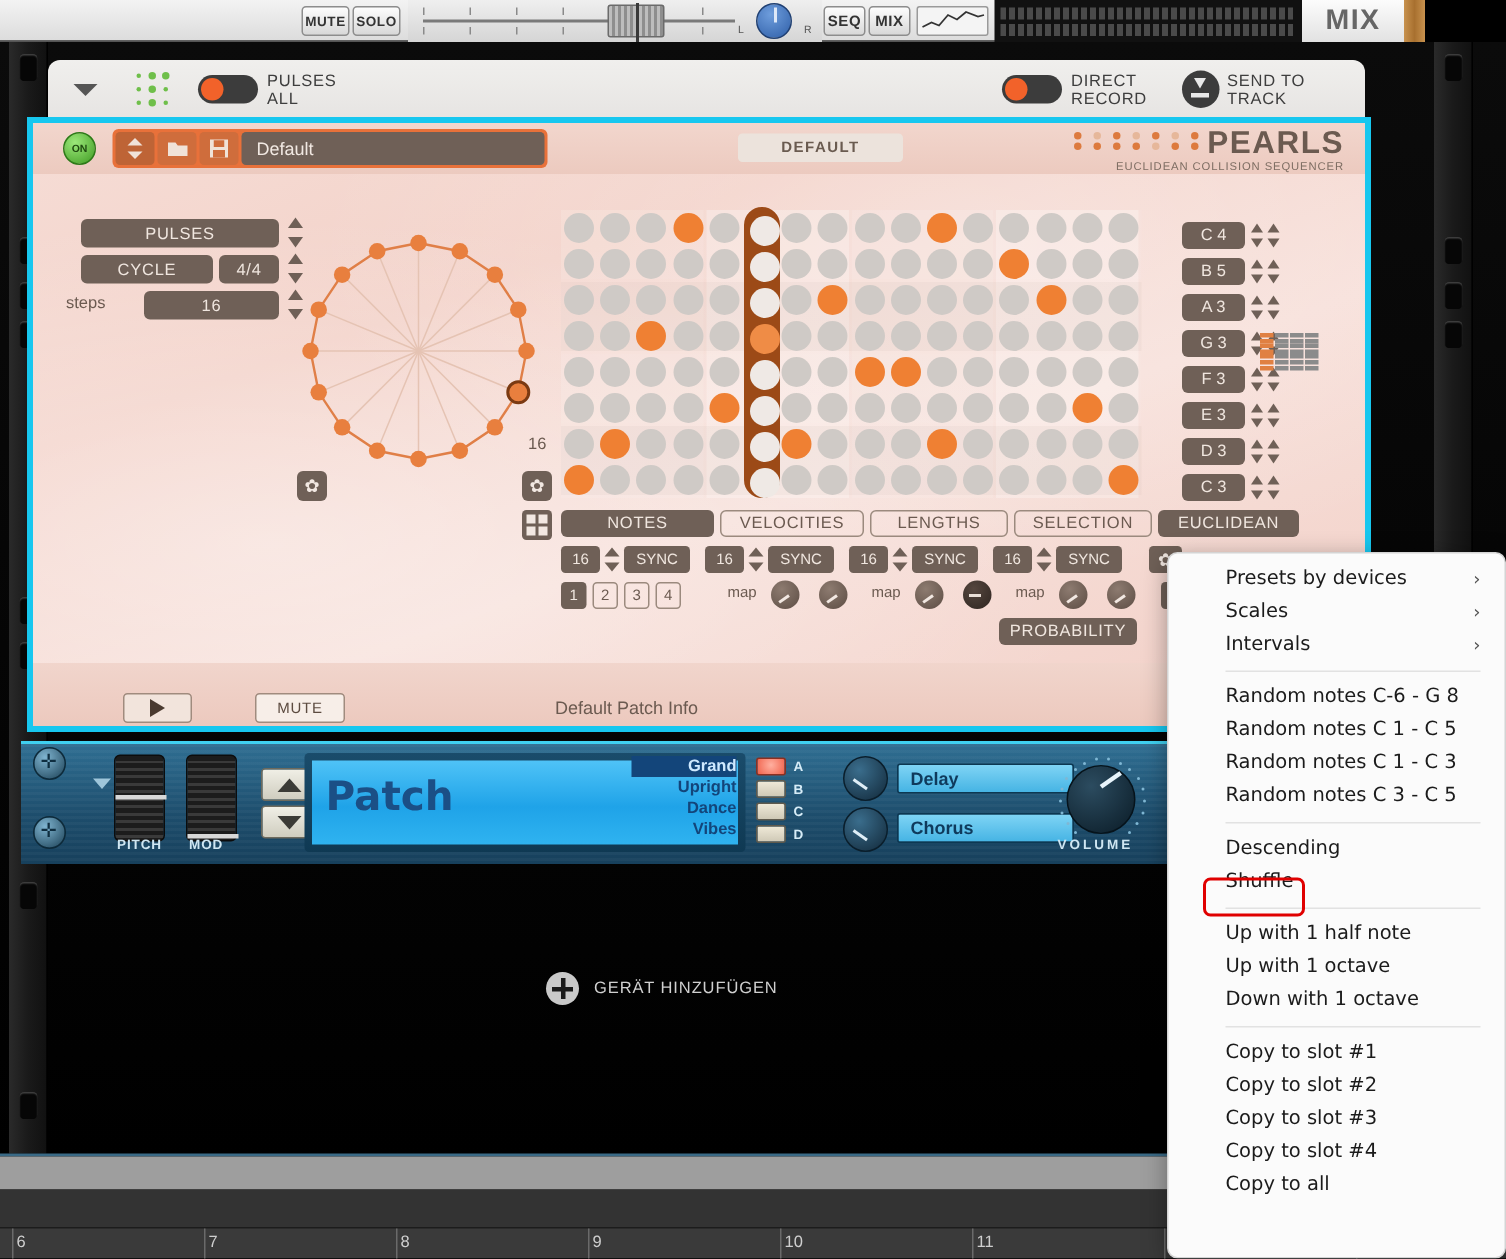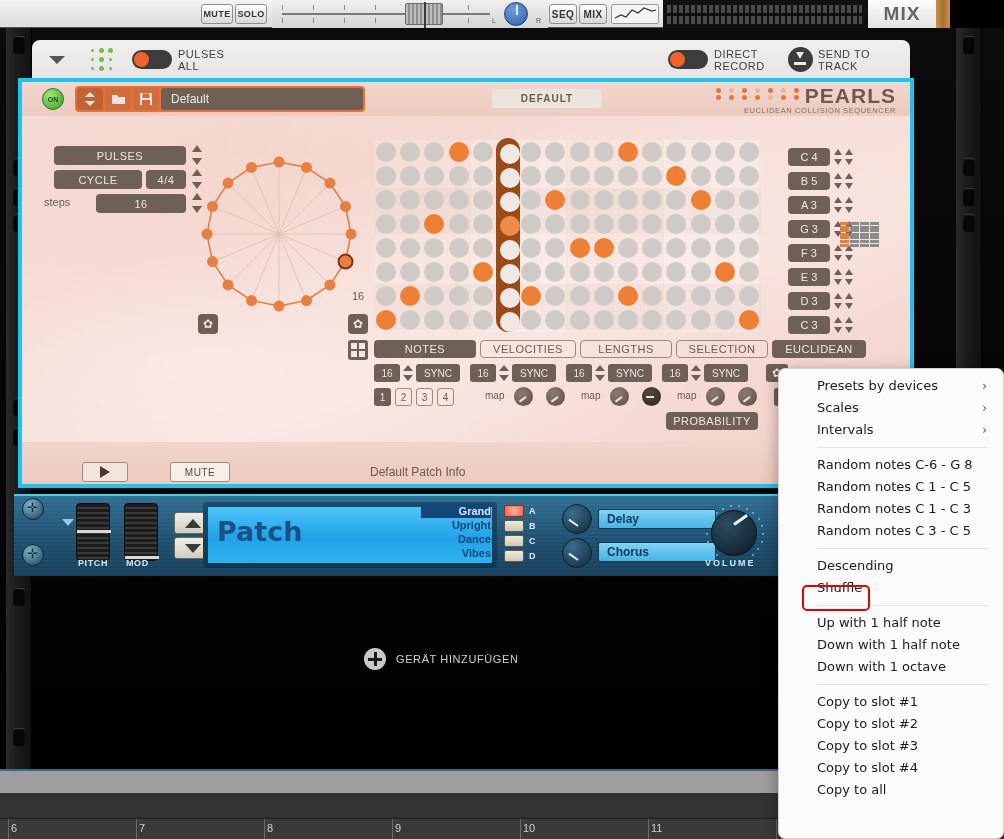--- a/index.html
+++ b/index.html
@@ -1173,21 +1173,21 @@
       <div class="sep"></div>
       <div class="mi"><span>Random notes C-6 - G 8</span></div>
       <div class="mi"><span>Random notes C 1 - C 5</span></div>
       <div class="mi"><span>Random notes C 1 - C 3</span></div>
       <div class="mi"><span>Random notes C 3 - C 5</span></div>
       <div class="sep"></div>
       <div class="mi"><span>Descending</span></div>
       <div class="mi"><span>Shuffle</span></div>
       <div class="sep"></div>
       <div class="mi"><span>Up with 1 half note</span></div>
-      <div class="mi"><span>Down with 1 half note</span></div>
+      <div class="mi"><span>Up with 1 octave</span></div>
       <div class="mi"><span>Down with 1 octave</span></div>
       <div class="sep"></div>
       <div class="mi"><span>Copy to slot #1</span></div>
       <div class="mi"><span>Copy to slot #2</span></div>
       <div class="mi"><span>Copy to slot #3</span></div>
       <div class="mi"><span>Copy to slot #4</span></div>
       <div class="mi"><span>Copy to all</span></div>
     </div>
   <div class="hl-ring"></div>
 

